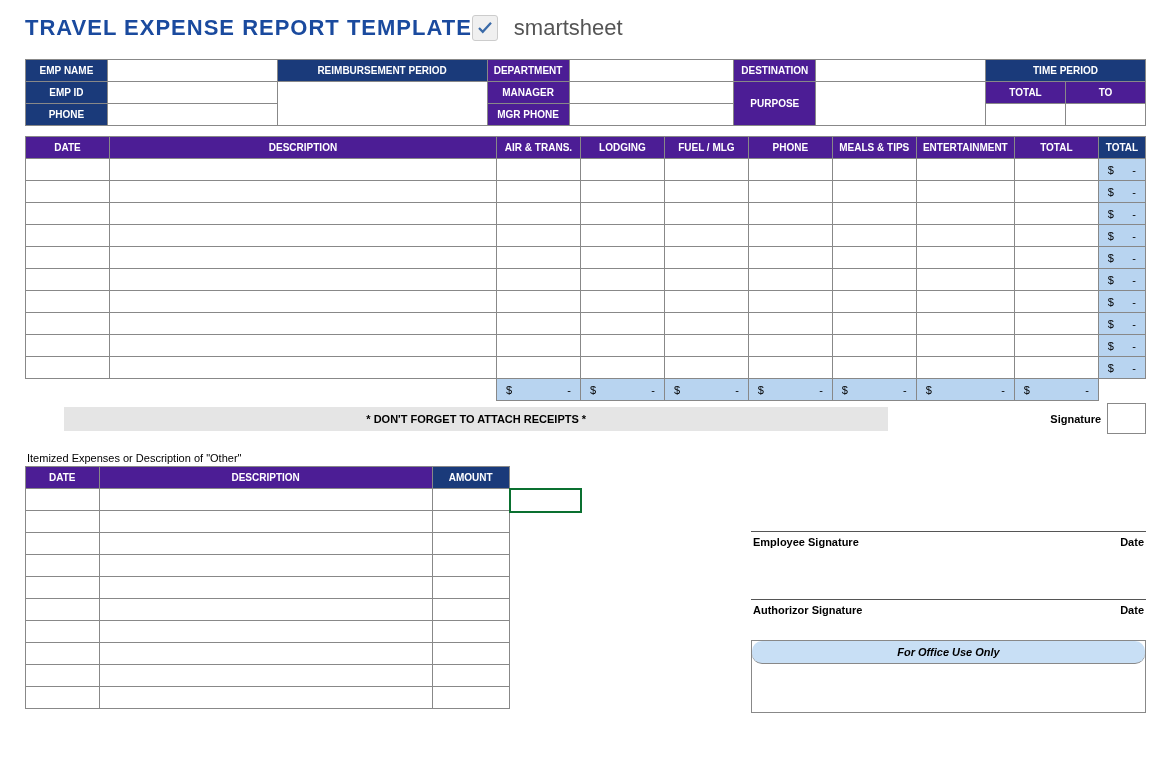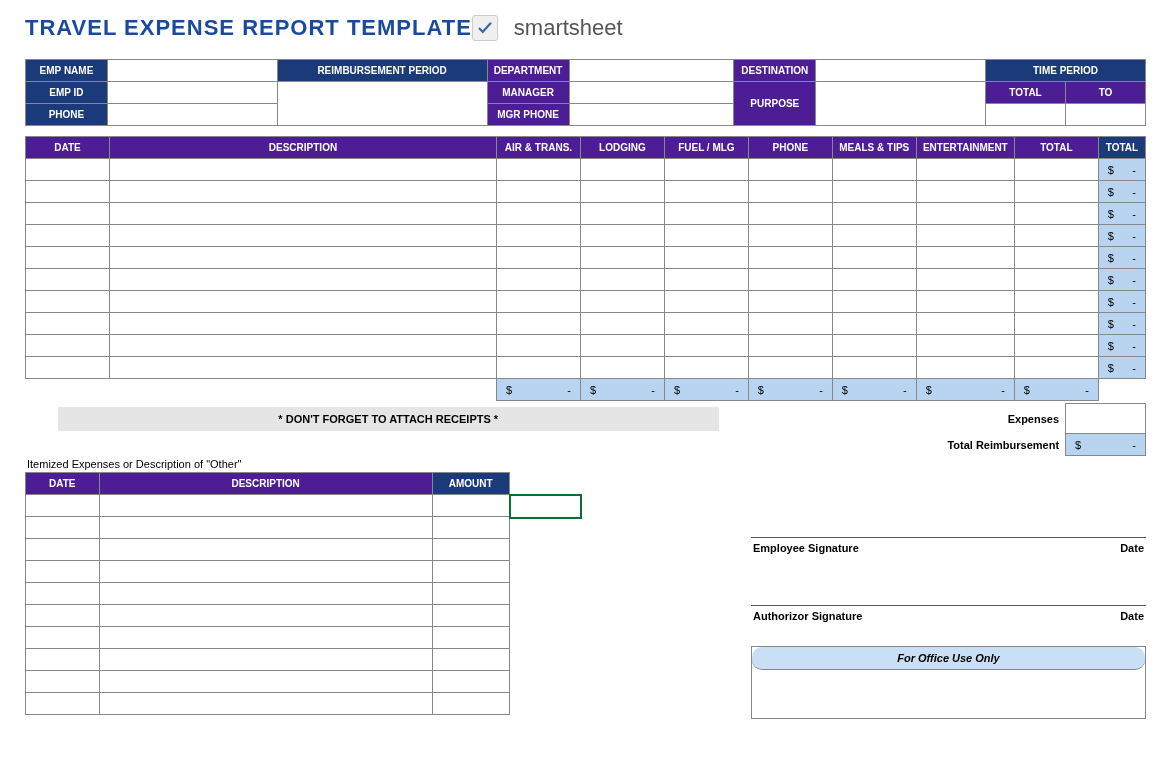--- a/index.html
+++ b/index.html
@@ -320,38 +320,27 @@
 </tbody>
   </table>
 
 <table style="width:100%; border-collapse:collapse; margin-top:2px">
   <tbody>
   <tr>
     <td class="no-border"></td>
     <td class="no-border">
           <div class="receipts-banner">* DON'T FORGET TO ATTACH RECEIPTS *</div>
         </td>
-    <td class="summary-right no-border">Expenses</td>
+    <td class="summary-right no-border">Signature</td>
     <td style="border:1px solid #888"></td>
-  </tr>
-  <tr>
-    <td class="no-border"></td>
-    <td class="no-border"></td>
-    <td class="summary-right no-border">Total Reimbursement</td>
-    <td class="lt-blue" style="border:1px solid #888">
-          <div class="tot-currency">
-            <span>$</span>
-            <span>-</span>
-          </div>
-        </td>
   </tr>
 </tbody>
   </table>
 
-<div style="display:flex; gap:170px; margin-top:0px; align-items:flex-start">
+<div style="display:flex; gap:170px; margin-top:16px; align-items:flex-start">
 
   <div style="width:556px">
     <div class="itemized-label">Itemized Expenses or Description of "Other"</div>
     <div style="display:flex">
       <table style="width:556px">
         <tbody>
             <tr>
           <th class="th-blue" style="width:82px">DATE</th>
           <th class="th-blue" style="width:392px">DESCRIPTION</th>
           <th class="th-dark" style="width:82px">AMOUNT</th>

